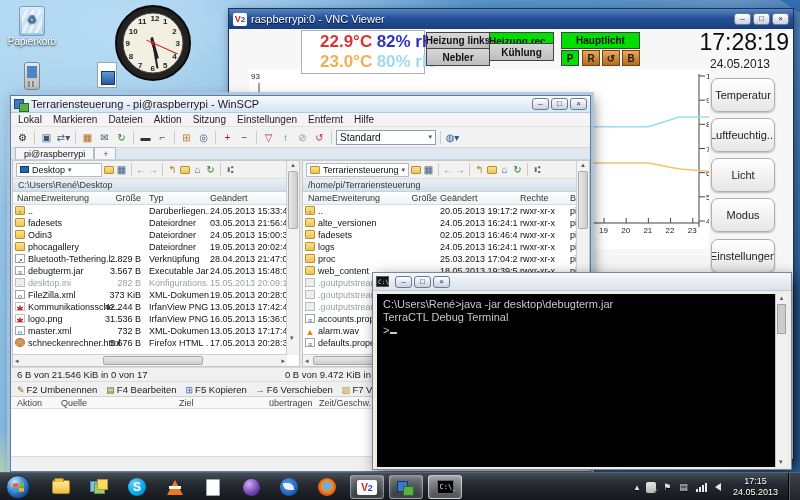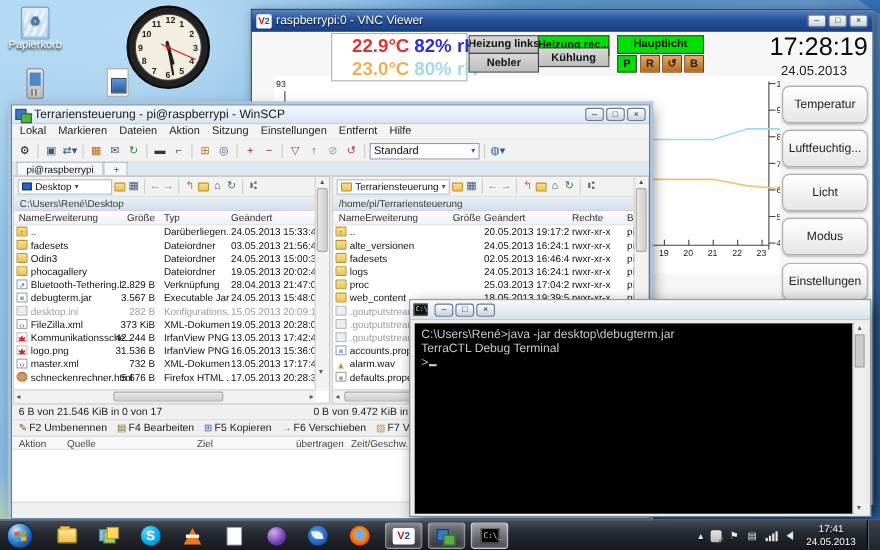--- a/index.html
+++ b/index.html
@@ -38,21 +38,21 @@
 .t1{color:#e03232;font-size:17px;font-weight:bold}
 .h1{color:#3030cc;font-size:17px;font-weight:bold}
 .t2{color:#f0b050;font-size:17px;font-weight:bold}
 .h2{color:#9fd9f2;font-size:17px;font-weight:bold}
 .ctl{position:absolute;border:1px solid #444;font-weight:bold;font-size:10px;display:flex;align-items:center;justify-content:center;color:#111;white-space:nowrap;overflow:hidden}
 .cgray{background:linear-gradient(#d8d8d8,#bdbdbd)}
 .cgreen{background:#00e000}
 .corange{background:linear-gradient(#eda85e,#b26a1e);border:1px solid #6e4410;color:#222}
 .vnc-clock{position:absolute;left:462px;top:0;width:98px;text-align:right;font-size:23px;color:#0a0a0a;letter-spacing:0px;white-space:nowrap}
 .vnc-date{position:absolute;left:462px;top:28px;width:98px;text-align:center;font-size:12px;color:#222}
-.sbtn{position:absolute;left:482px;width:78px;height:34px;border:1px solid #aeaeae;border-radius:7px;background:linear-gradient(#ffffff,#e6e6e6);font-size:11px;color:#222;display:flex;align-items:center;justify-content:center;box-shadow:0 1px 2px rgba(0,0,0,.25);white-space:nowrap;overflow:hidden}
+.sbtn{position:absolute;left:482px;width:64px;height:34px;border:1px solid #aeaeae;border-radius:7px;background:linear-gradient(#ffffff,#e6e6e6);font-size:11px;color:#222;display:flex;align-items:center;justify-content:center;box-shadow:0 1px 2px rgba(0,0,0,.25);white-space:nowrap;overflow:hidden}
 #vnc-chart{position:absolute;left:20px;top:40px;background:#fff}
 
 .scp{left:10px;top:95px;width:581px;height:377px;background:#f0f0f0;border:1px solid #587ca2;box-shadow:0 0 0 3px rgba(170,198,226,.85),3px 4px 12px rgba(0,0,0,.5)}
 .scp-tb{height:17px;background:linear-gradient(#f6fafd,#d7e4f2);display:flex;align-items:center;padding:0 3px;border-bottom:1px solid #b8c8da}
 .scp-ico{width:13px;height:11px;position:relative;margin-right:4px}
 .scp-ico:before{content:"";position:absolute;left:0;top:0;width:8px;height:8px;background:#3a78c8;border:1px solid #1a4a88}
 .scp-ico:after{content:"";position:absolute;left:5px;top:4px;width:8px;height:7px;background:#58b048;border:1px solid #2a6a20}
 .scp-title{flex:1;font-size:11px;color:#1a1a1a;white-space:nowrap;overflow:hidden}
 .menubar{height:14px;display:flex;align-items:center;gap:11px;padding:0 7px;background:#f4f4f4;font-size:10px;color:#222;border-bottom:1px solid #e2e2e2}
 .toolbar{height:21px;display:flex;align-items:center;gap:2px;padding:0 4px;background:#f2f2f2;border-bottom:1px solid #d8d8d8}
@@ -640,18 +640,18 @@
     <span class="tri">⚑</span>
     <span class="tri">▤</span>
     <span class="bars">
         <i style="height:3px"></i>
         <i style="height:5px"></i>
         <i style="height:7px"></i>
         <i style="height:9px"></i>
       </span>
     <span class="spk"></span>
     <div class="clockblk">
-      <div>17:41</div>
+      <div>17:15</div>
       <div>24.05.2013</div>
     </div>
     <div class="showdesk"></div>
   </div>
 </div>
 
 </body></html>

